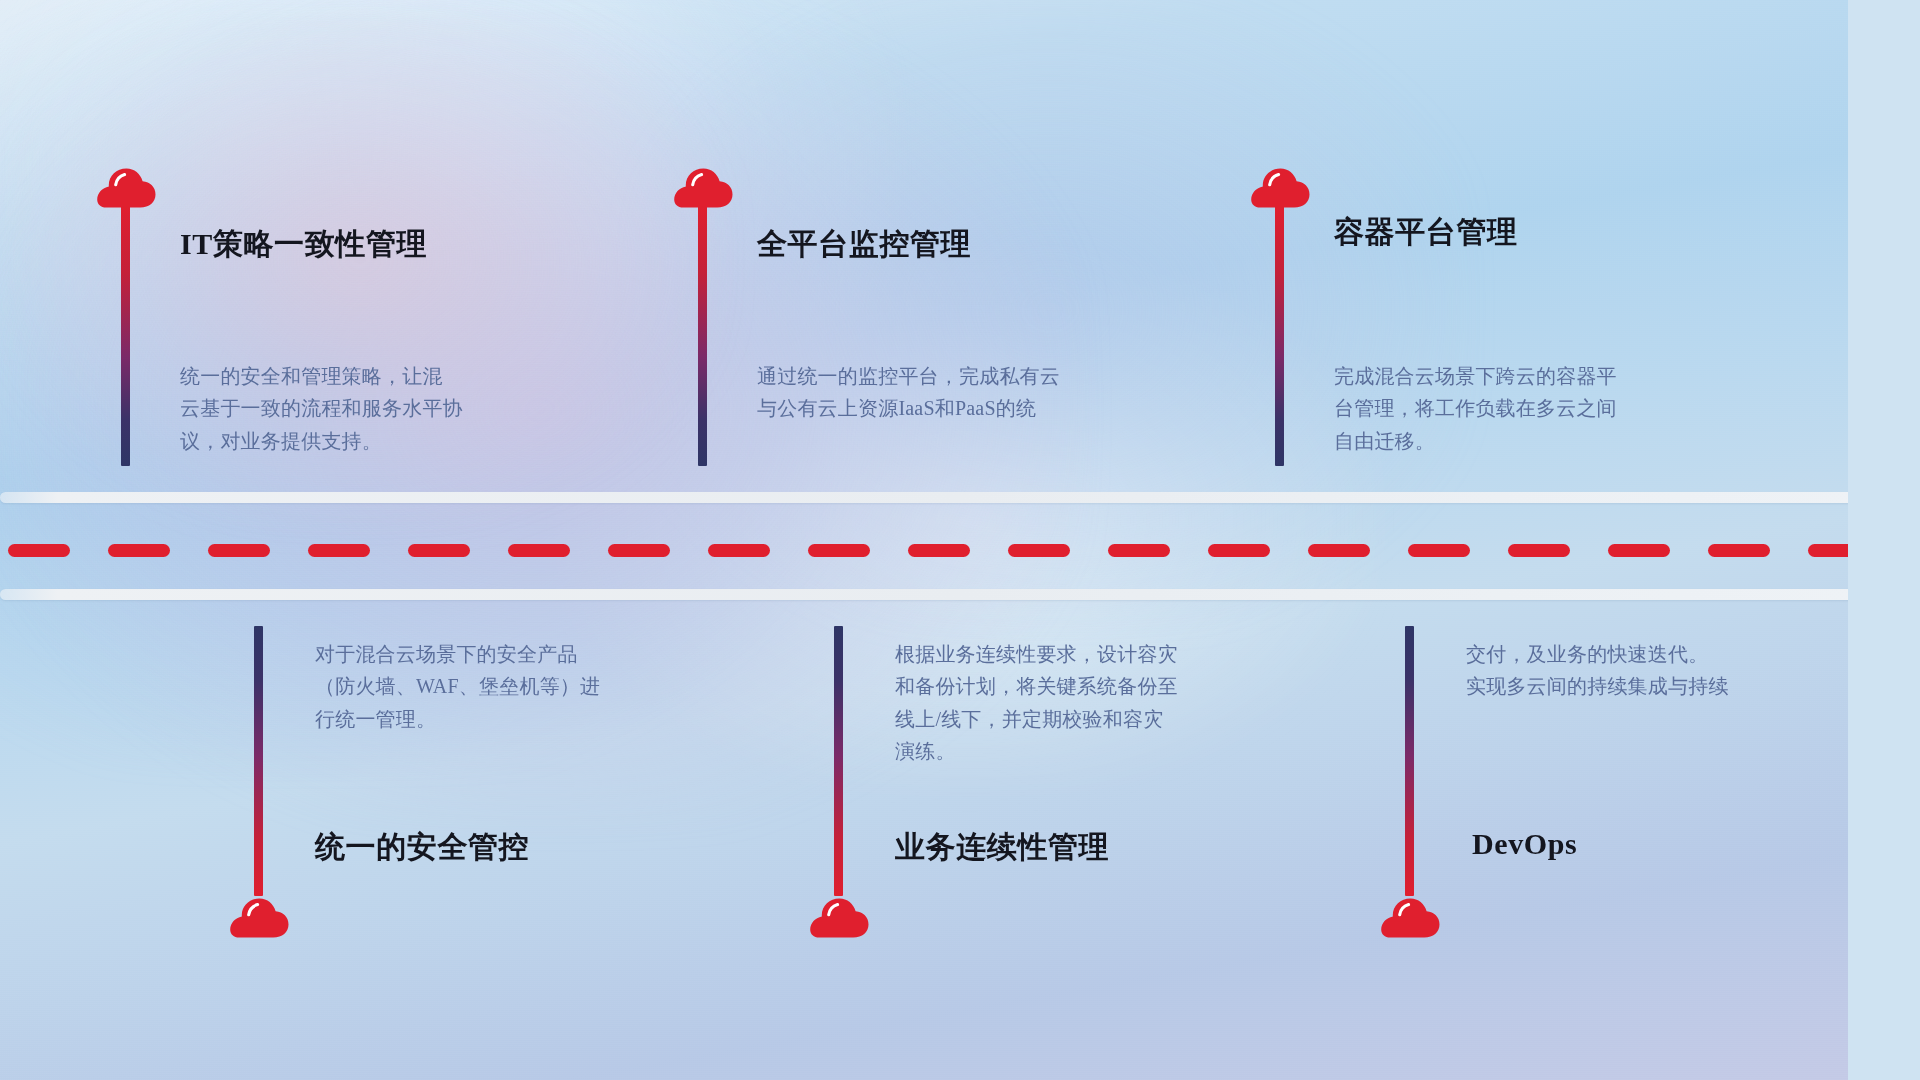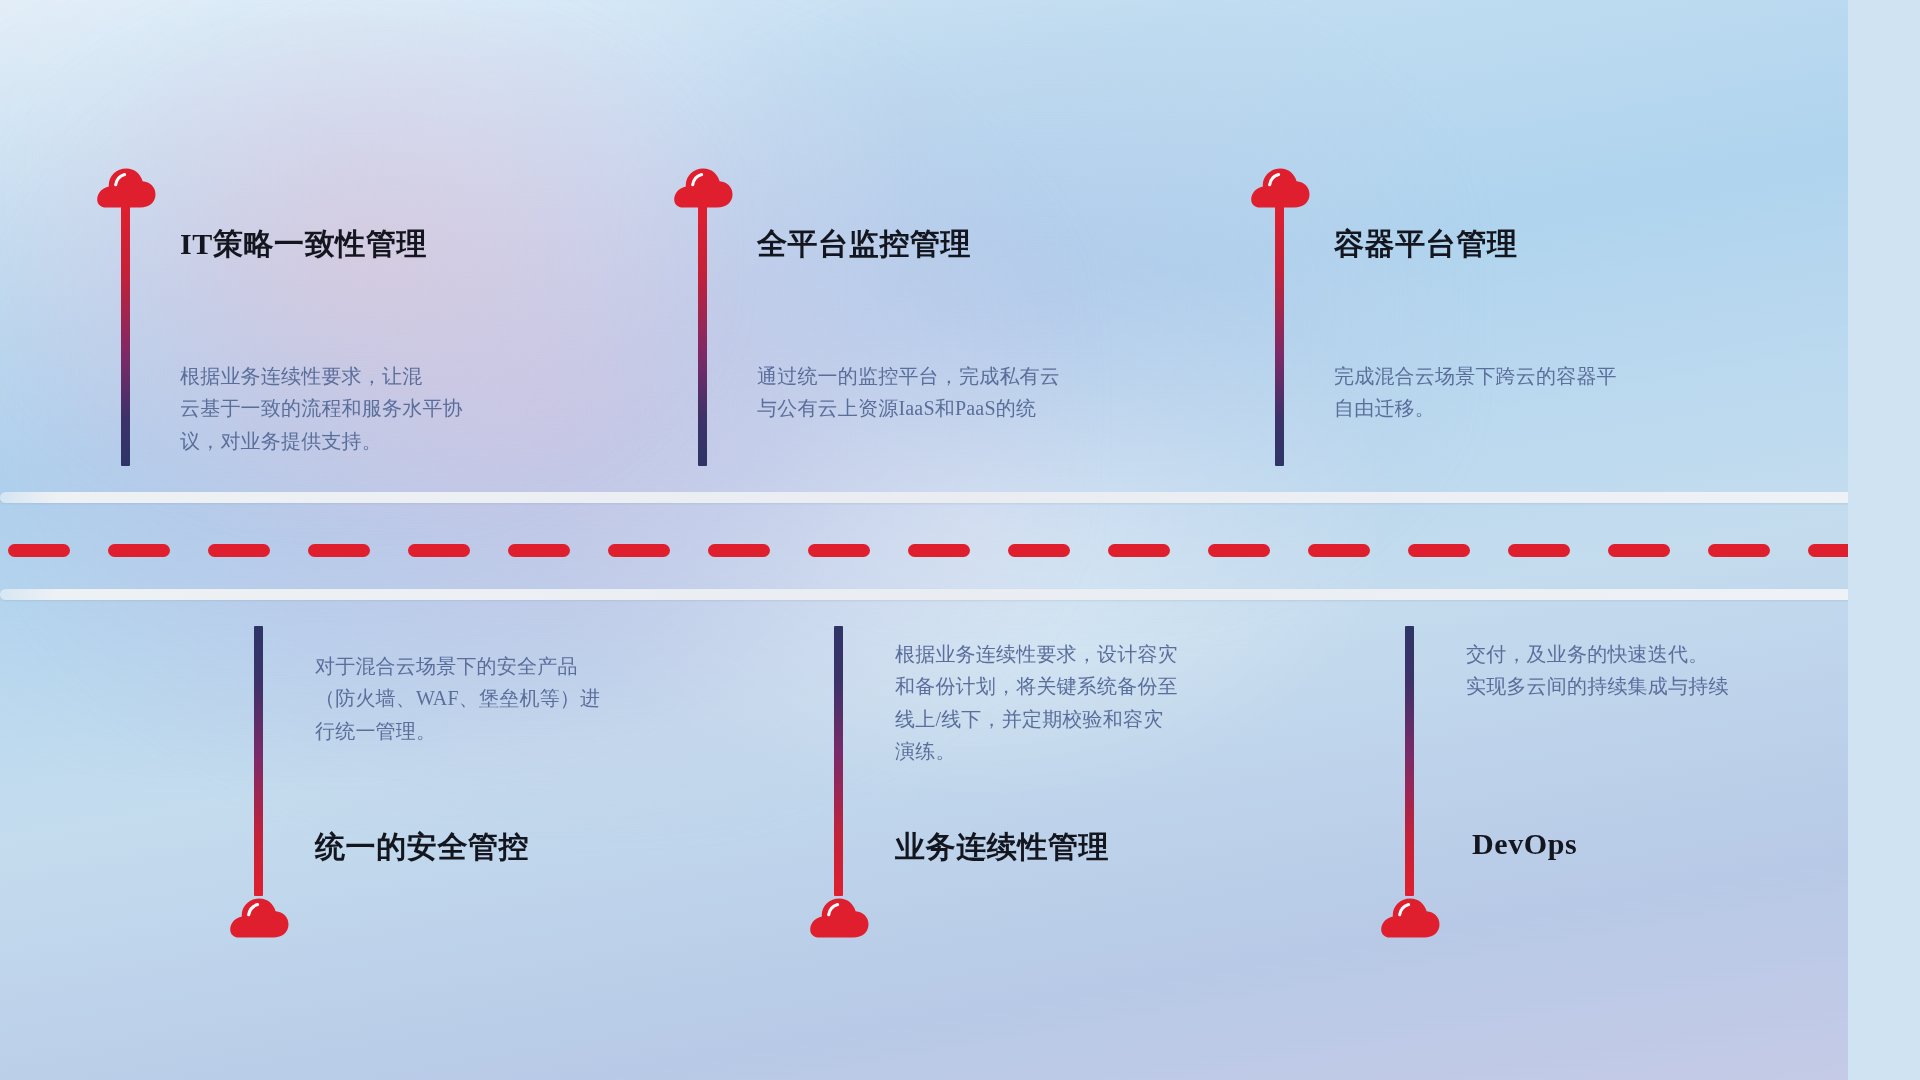--- a/index.html
+++ b/index.html
@@ -152,21 +152,21 @@
   <div class="col">
     <div class="cloud" style="left:95px;top:162px;">
       <svg viewBox="0 0 62 46" xmlns="http://www.w3.org/2000/svg">
         <path d="M20.5 45.5h24.8c8.9 0 15.2-5.5 15.2-13.1 0-7.2-5.4-12.6-12.9-13.1C45.6 11.9 39.3 6.5 31.4 6.5c-9.8 0-17.6 7.5-17.6 16.4 0 .5 0 1 .1 1.5C7.2 25.6 2.2 31 2.2 37.4c0 4.8 3.6 8.1 8.9 8.1z" fill="#e01f2e"></path>
         <path d="M29.6 12.6c-4.9 1.5-8.2 5.4-8.9 10.2" fill="none" stroke="#ffffff" stroke-width="3.1" stroke-linecap="round"></path>
       </svg>
     </div>
     <div class="stem stem-down" style="left:121px;top:206px;height:260px;"></div>
     <div class="col-title" style="left:180px;top:224px;">IT策略一致性管理</div>
     <div class="col-body" style="left:180px;top:360px;width:440px;">
-      <span class="ln">根据业务连续性要求，让混</span>
+      <span class="ln">统一的安全和管理策略，让混</span>
       <span class="ln">云基于一致的流程和服务水平协</span>
       <span class="ln">议，对业务提供支持。</span>
     </div>
   </div>
 
   <div class="col">
     <div class="cloud" style="left:672px;top:162px;">
       <svg viewBox="0 0 62 46" xmlns="http://www.w3.org/2000/svg">
         <path d="M20.5 45.5h24.8c8.9 0 15.2-5.5 15.2-13.1 0-7.2-5.4-12.6-12.9-13.1C45.6 11.9 39.3 6.5 31.4 6.5c-9.8 0-17.6 7.5-17.6 16.4 0 .5 0 1 .1 1.5C7.2 25.6 2.2 31 2.2 37.4c0 4.8 3.6 8.1 8.9 8.1z" fill="#e01f2e"></path>
         <path d="M29.6 12.6c-4.9 1.5-8.2 5.4-8.9 10.2" fill="none" stroke="#ffffff" stroke-width="3.1" stroke-linecap="round"></path>
@@ -181,30 +181,31 @@
   </div>
 
   <div class="col">
     <div class="cloud" style="left:1249px;top:162px;">
       <svg viewBox="0 0 62 46" xmlns="http://www.w3.org/2000/svg">
         <path d="M20.5 45.5h24.8c8.9 0 15.2-5.5 15.2-13.1 0-7.2-5.4-12.6-12.9-13.1C45.6 11.9 39.3 6.5 31.4 6.5c-9.8 0-17.6 7.5-17.6 16.4 0 .5 0 1 .1 1.5C7.2 25.6 2.2 31 2.2 37.4c0 4.8 3.6 8.1 8.9 8.1z" fill="#e01f2e"></path>
         <path d="M29.6 12.6c-4.9 1.5-8.2 5.4-8.9 10.2" fill="none" stroke="#ffffff" stroke-width="3.1" stroke-linecap="round"></path>
       </svg>
     </div>
     <div class="stem stem-down" style="left:1275px;top:206px;height:260px;"></div>
-    <div class="col-title" style="left:1334px;top:224px;">容器平台管理</div>
+    <div class="col-title" style="left:1334px;top:212px;">容器平台管理</div>
     <div class="col-body" style="left:1334px;top:360px;width:450px;">
       <span class="ln">完成混合云场景下跨云的容器平</span>
+      <span class="ln">台管理，将工作负载在多云之间</span>
       <span class="ln">自由迁移。</span>
     </div>
   </div>
 
   <div class="col">
     <div class="stem stem-up" style="left:254px;top:626px;height:270px;"></div>
-    <div class="col-body" style="left:315px;top:638px;width:440px;margin-top:12px;">
+    <div class="col-body" style="left:315px;top:638px;width:440px;">
       <span class="ln">对于混合云场景下的安全产品</span>
       <span class="ln">（防火墙、WAF、堡垒机等）进</span>
       <span class="ln">行统一管理。</span>
     </div>
     <div class="col-title" style="left:315px;top:827px;">统一的安全管控</div>
     <div class="cloud" style="left:228px;top:892px;">
       <svg viewBox="0 0 62 46" xmlns="http://www.w3.org/2000/svg">
         <path d="M20.5 45.5h24.8c8.9 0 15.2-5.5 15.2-13.1 0-7.2-5.4-12.6-12.9-13.1C45.6 11.9 39.3 6.5 31.4 6.5c-9.8 0-17.6 7.5-17.6 16.4 0 .5 0 1 .1 1.5C7.2 25.6 2.2 31 2.2 37.4c0 4.8 3.6 8.1 8.9 8.1z" fill="#e01f2e"></path>
         <path d="M29.6 12.6c-4.9 1.5-8.2 5.4-8.9 10.2" fill="none" stroke="#ffffff" stroke-width="3.1" stroke-linecap="round"></path>
       </svg>

